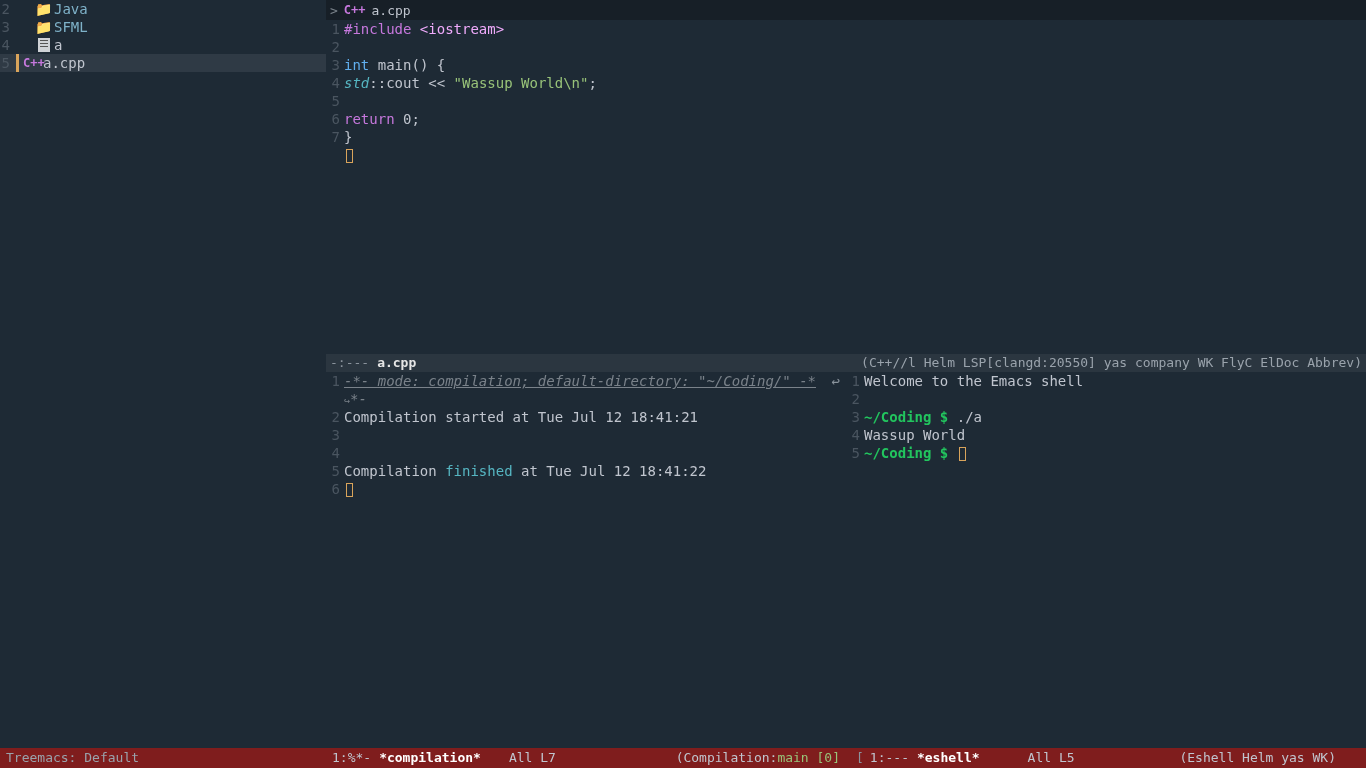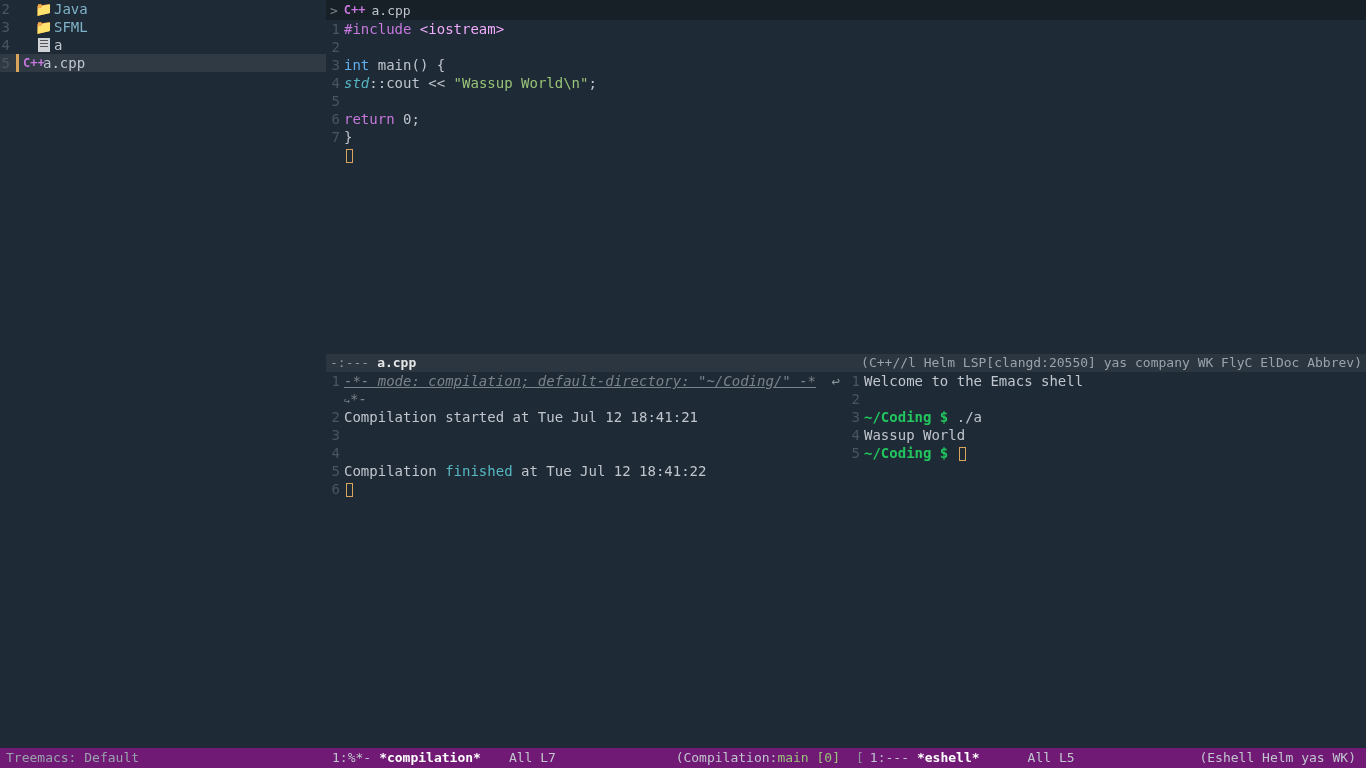--- a/index.html
+++ b/index.html
@@ -109,21 +109,21 @@
   .comp-dim{ color:#7a828a; font-style: italic;}
   .comp-file{ color:#d9a45b;}
   .comp-fin{ color:#56b6c2;}
   .esh-prompt{ color:#22c55e; font-weight:bold;}
   .pane.right .gutter2{ color:#4a5560;}
   .wrap-glyph{ color:#8a939c; position:absolute; right:6px;}
 
   
   .bottomline {
     position:absolute; bottom:0; left:0; width:1366px; height:20px;
-    background:#701a75; color:#c0c5ce; font-size:13px; line-height:20px;
+    background:#7f1d1d; color:#c0c5ce; font-size:13px; line-height:20px;
     display:flex;
   }
   .bottom-seg{ padding:0 6px; white-space:nowrap;}
   .bottom-seg.tree{ width:326px; color:#9aa3ac;}
   .bottom-seg.comp{ flex:0 0 520px; display:flex;}
   .bottom-seg.esh{ flex:1; display:flex;}
   .bname{ font-weight:bold; color:#fff; margin:0 8px;}
 </style>
 </head>
 <body>
@@ -246,15 +246,15 @@
     <span style="margin-left:20px;">All L7</span>
     <span style="margin-left:auto;">
       <span>(Compilation:</span><span class="ml-exit">main</span><span class="ml-num"> [0]</span>
     </span>
   </div>
   <div class="bottom-seg esh">
     <span style="color:#8a939c; margin-left:4px;">[</span>
     <span style="margin-left:6px;">1:---</span>
     <span class="bname">*eshell*</span>
     <span style="margin-left:40px;">All L5</span>
-    <span style="margin-left:auto; margin-right:4px;">(Eshell Helm yas WK)</span>
+    <span style="margin-left:auto; margin-right:24px;">(Eshell Helm yas WK)</span>
   </div>
 </div>
 
 </body></html>

